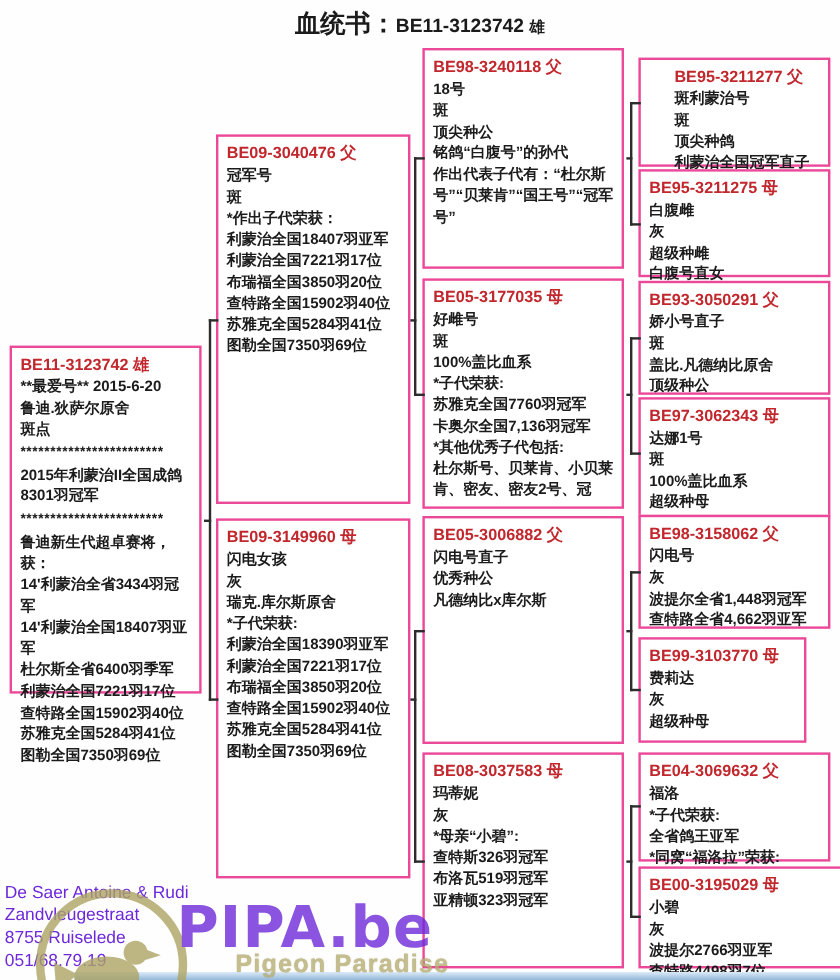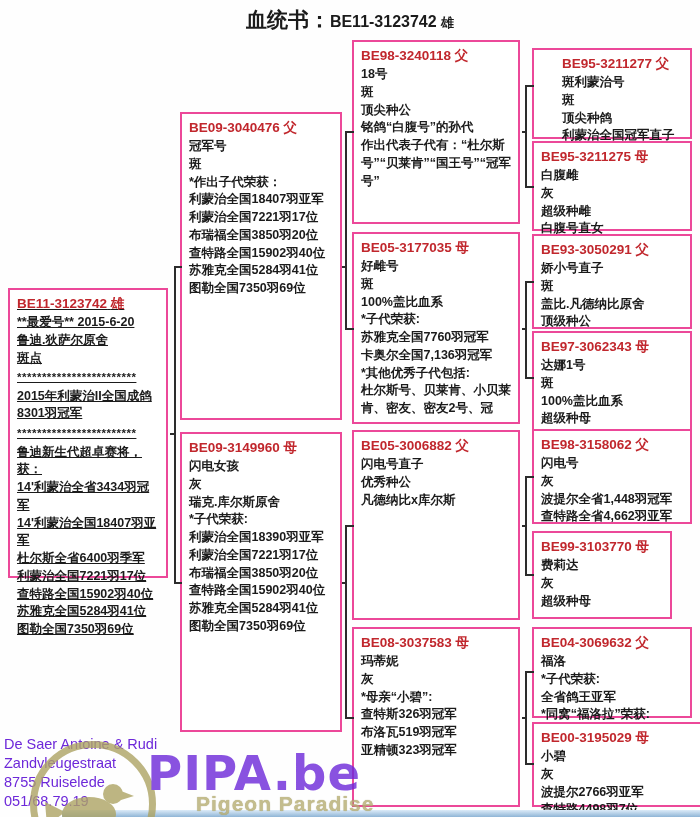--- a/index.html
+++ b/index.html
@@ -36,21 +36,21 @@
 </head>
 <body>
 
 <div id="page">
 
   <div class="title">
     <span class="t-cjk">血统书：</span><span class="t-id">BE11-3123742</span>
     <span class="t-sex">雄</span>
   </div>
 
-  <div class="box" style="left:8px;top:288px;width:160px;height:290px;text-decoration:underline;">
+  <div class="box" style="left:8px;top:288px;width:160px;height:290px;">
     <div class="box-id"><span>BE11-3123742</span> <span>雄</span></div>
     <div class="box-lines">
         <div class="bline">**最爱号**  2015-6-20</div>
         <div class="bline">鲁迪.狄萨尔原舍</div>
         <div class="bline">斑点</div>
         <div class="bline stars">************************</div>
         <div class="bline">2015年利蒙治II全国成鸽8301羽冠军</div>
         <div class="bline stars">************************</div>
         <div class="bline">鲁迪新生代超卓赛将，获：</div>
         <div class="bline">14'利蒙治全省3434羽冠军</div>

